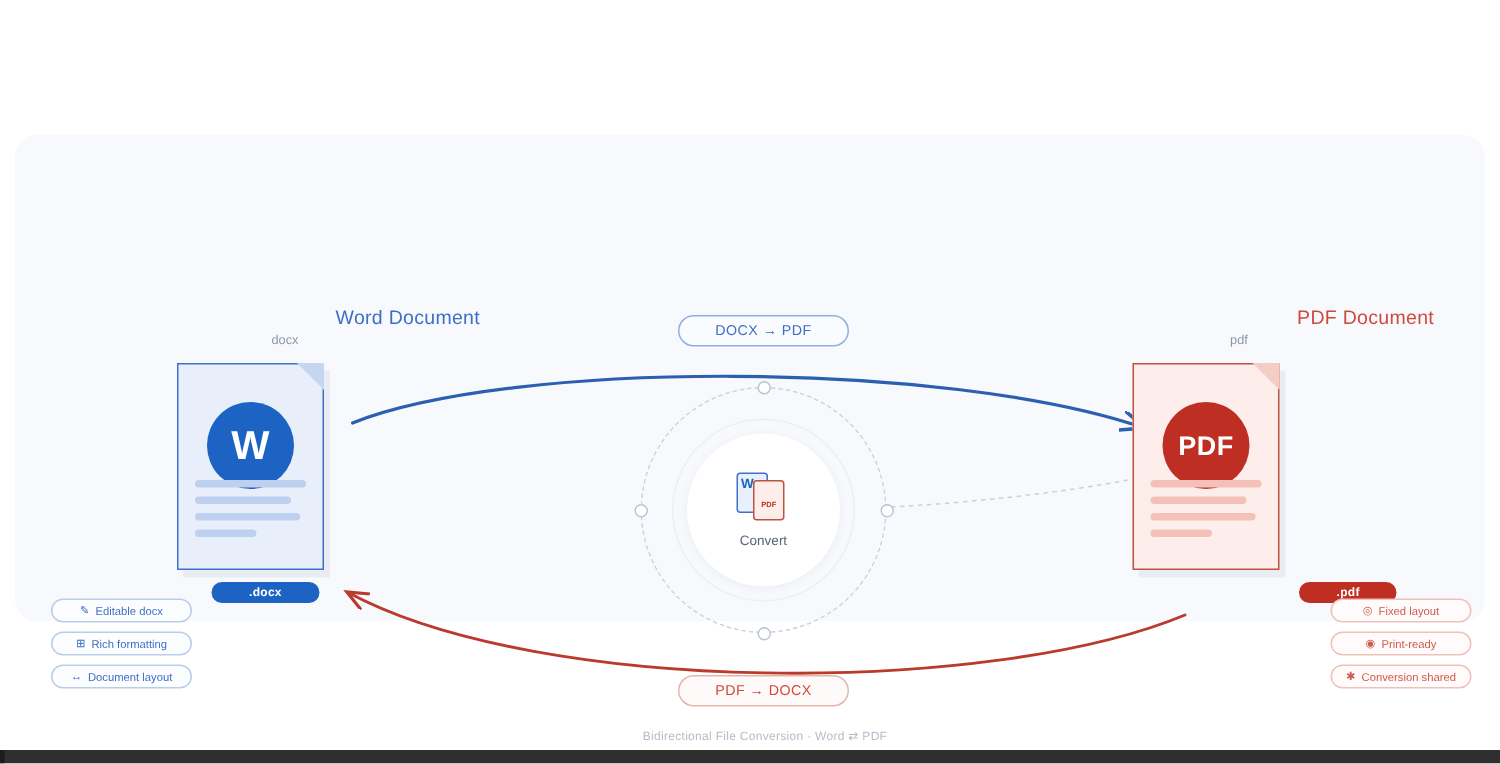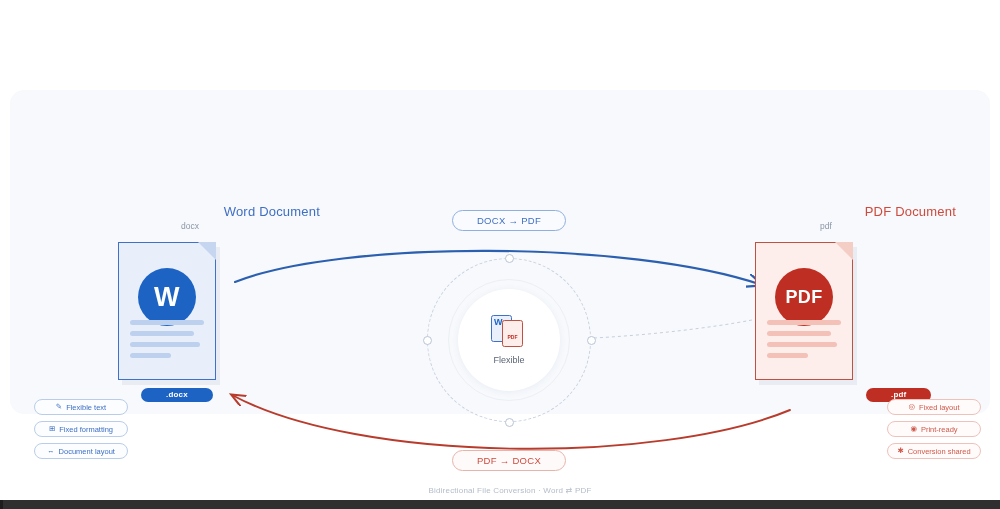--- a/index.html
+++ b/index.html
@@ -328,21 +328,21 @@
       <div class="node" id="node-top"></div>
       <div class="node" id="node-right"></div>
       <div class="node" id="node-bottom"></div>
       <div class="node" id="node-left"></div>
 
       <div id="hub-core">
         <div id="mini-stack">
           <div id="mini-word">W</div>
           <div id="mini-pdf">PDF</div>
         </div>
-        <div id="hub-label">Flexible</div>
+        <div id="hub-label">Convert</div>
       </div>
     </div>
 
     <div class="dir-pill" id="pill-pdf2docx">PDF → DOCX</div>
     <div class="dir-pill" id="pill-docx2pdf">DOCX → PDF</div>
 
     <div class="col-title" id="word-title">Word Document</div>
     <div class="col-sub" id="word-sub">docx</div>
 
     <div class="doc" id="word-doc">
@@ -354,25 +354,25 @@
           <i style="width:86%"></i>
           <i style="width:94%"></i>
           <i style="width:55%"></i>
       </div>
     </div>
     <div class="ext-pill" id="word-ext">.docx</div>
 
     <div class="chips" id="chips-left">
       <div class="chip">
         <span class="ci">✎</span>
-        <span>Flexible text</span>
+        <span>Editable docx</span>
       </div>
       <div class="chip">
         <span class="ci">⊞</span>
-        <span>Fixed formatting</span>
+        <span>Rich formatting</span>
       </div>
       <div class="chip">
         <span class="ci">↔</span>
         <span>Document layout</span>
       </div>
     </div>
 
     <div class="col-title" id="pdf-title">PDF Document</div>
     <div class="col-sub" id="pdf-sub">pdf</div>
 

